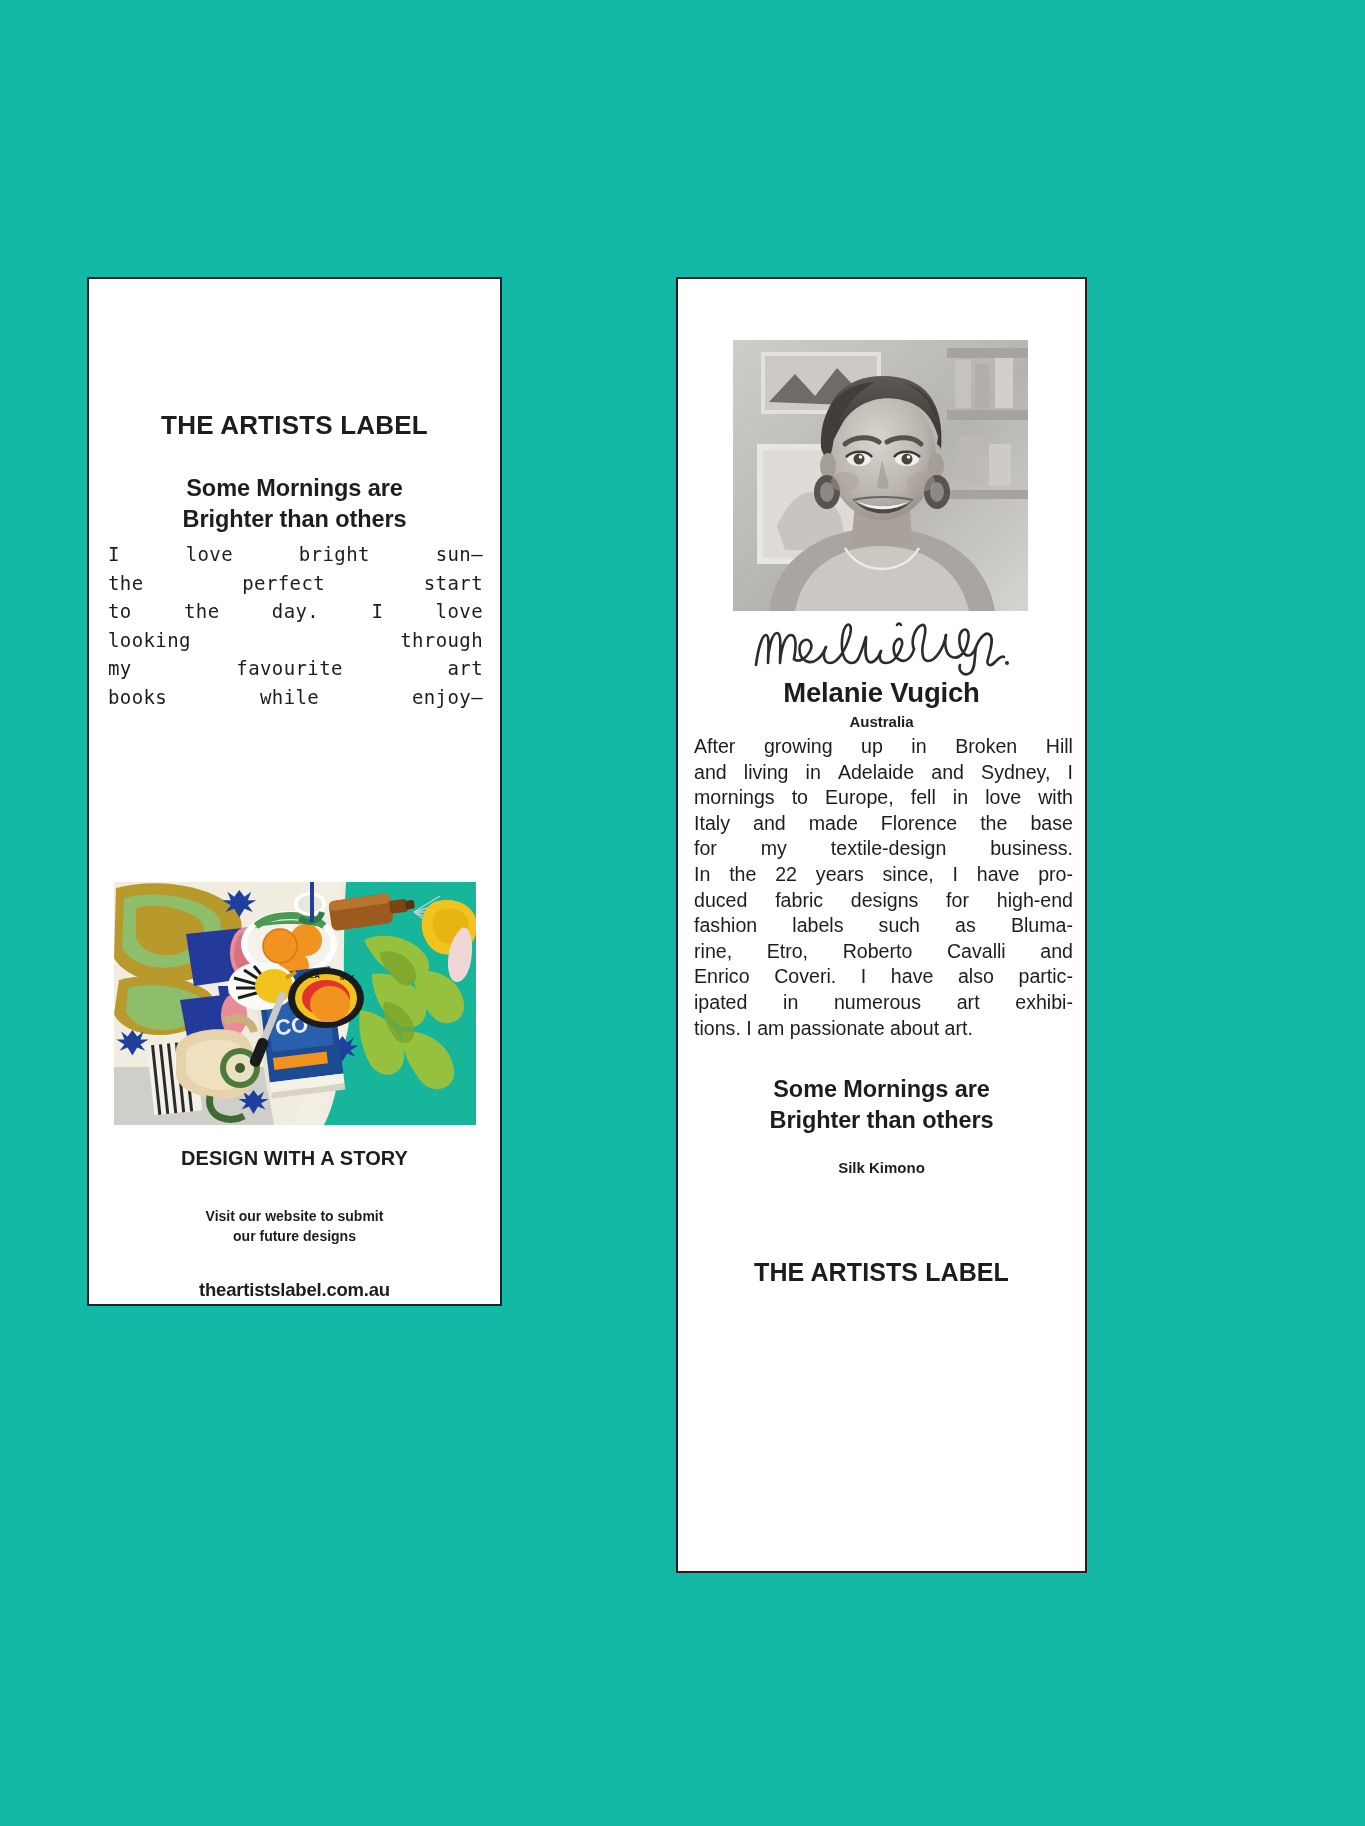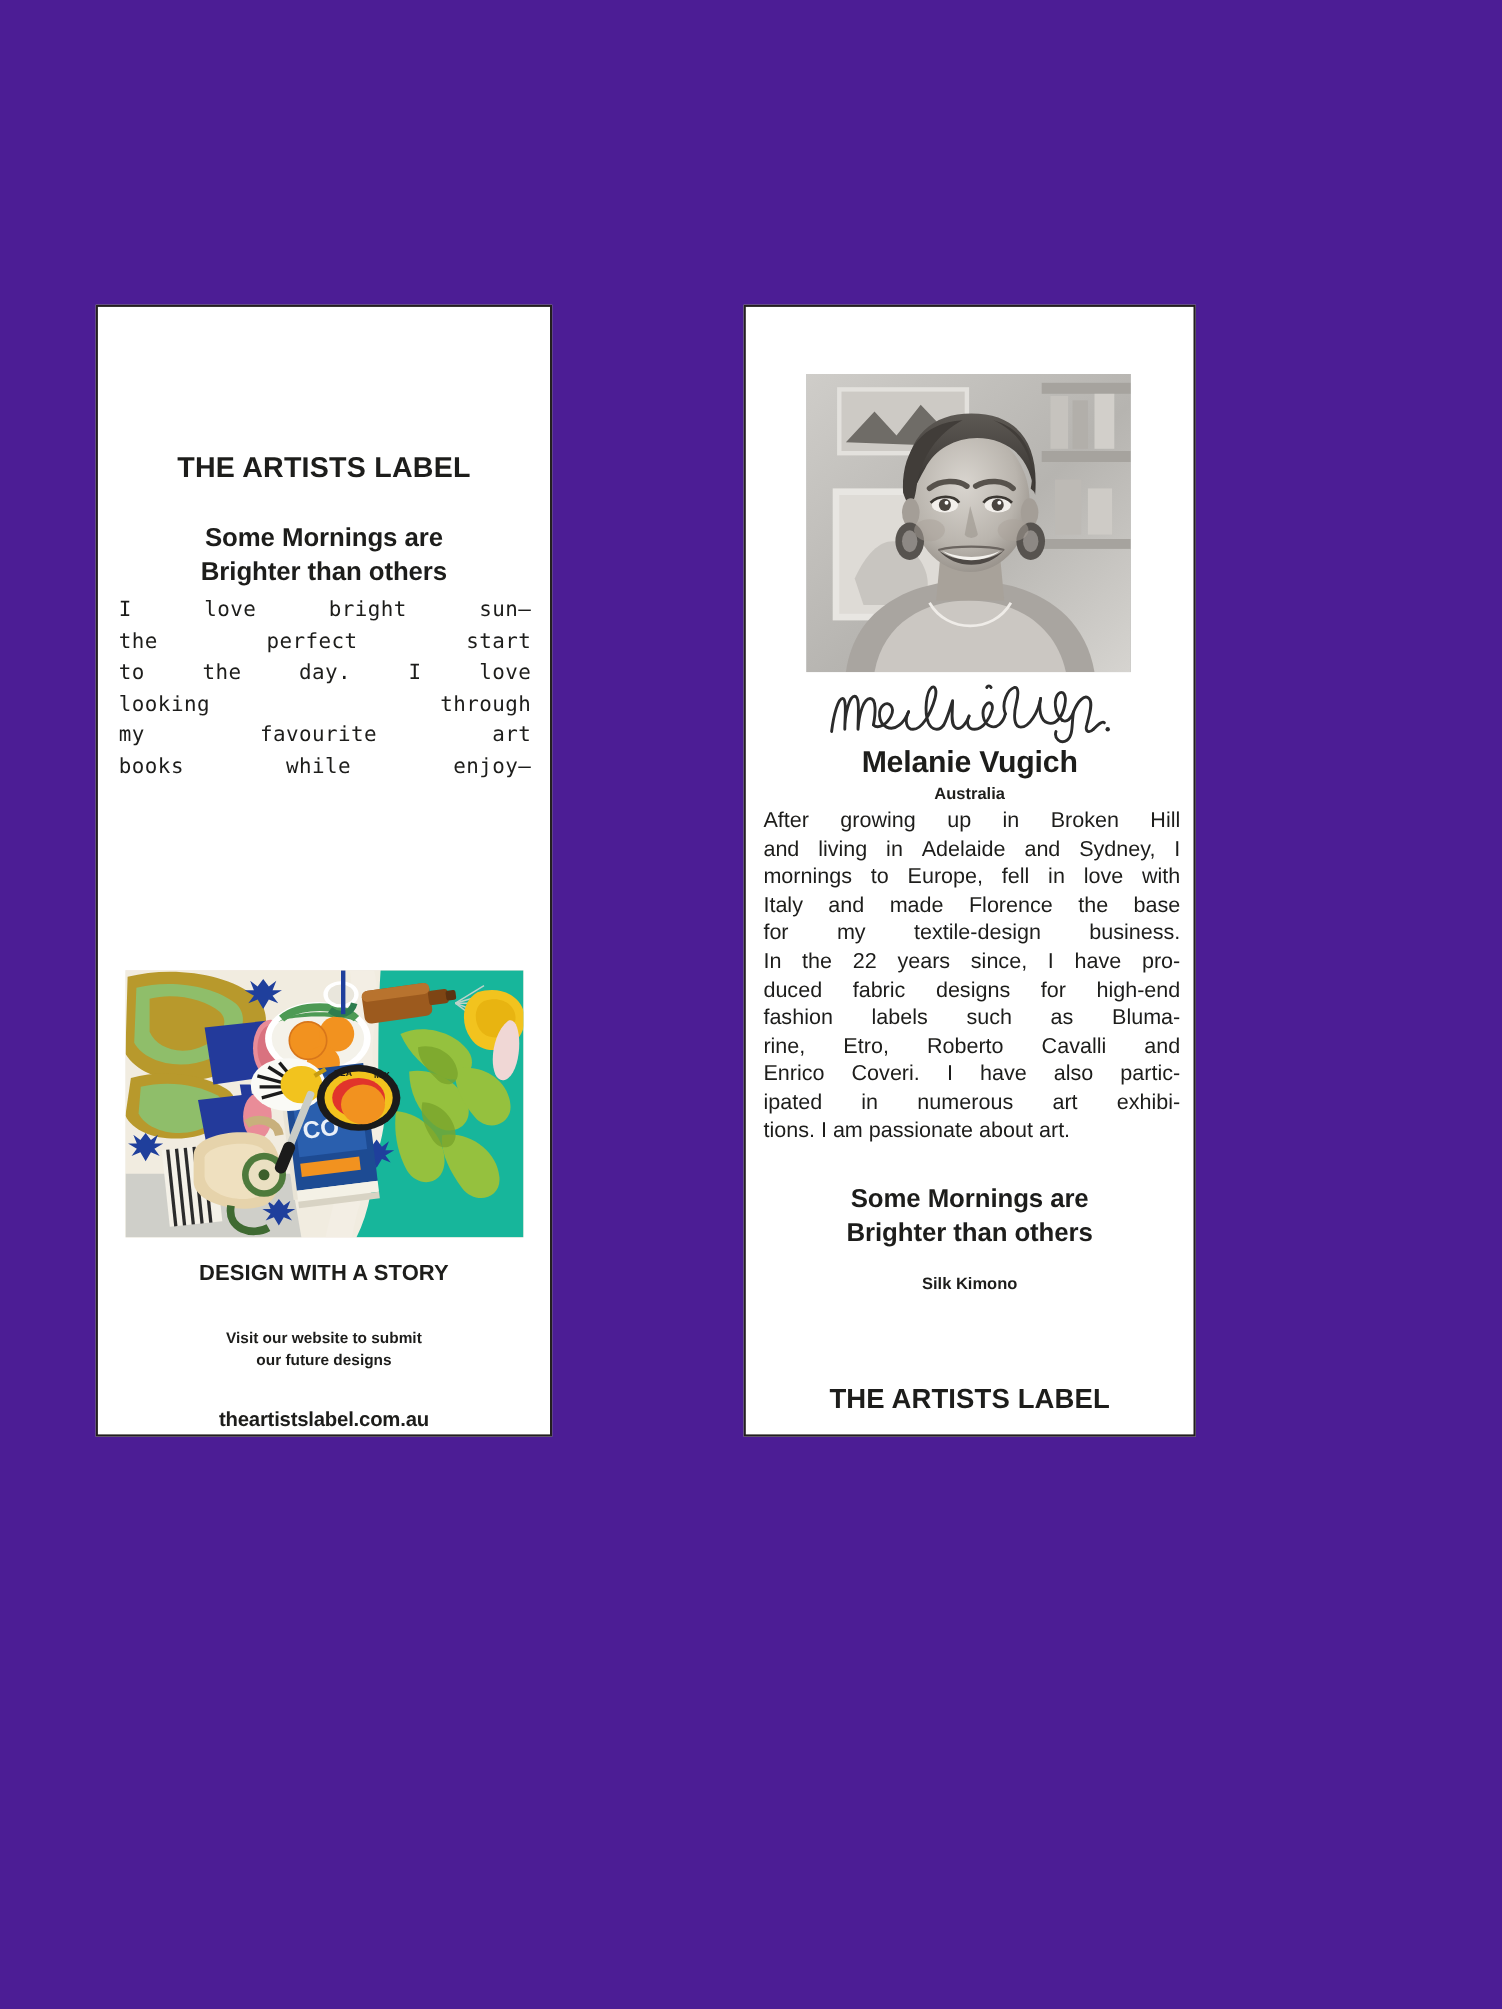--- a/index.html
+++ b/index.html
@@ -12,32 +12,32 @@
     height: 1826px;
     position: relative;
     font-family: "Liberation Sans", sans-serif;
     color: #1d1d1b;
     overflow: hidden;
   }
 
   .page {
     position: absolute;
     inset: 0;
-    background: #4c1d95;
+    background: #14b8a6;
   }
 
   
   .panel {
     position: absolute;
     background: #ffffff;
     border: 2.5px solid #231f20;
     box-sizing: border-box;
   }
   #panel-left  { left: 87px;  top: 277px; width: 415px; height: 1029px; }
-  #panel-right { left: 676px; top: 277px; width: 411px; height: 1029px; }
+  #panel-right { left: 676px; top: 277px; width: 411px; height: 1296px; }
 
   
   .brand-title {
     font-weight: 700;
     font-size: 26px;
     letter-spacing: 0.2px;
     text-align: center;
     color: #1d1d1b;
   }
   .product-title {

